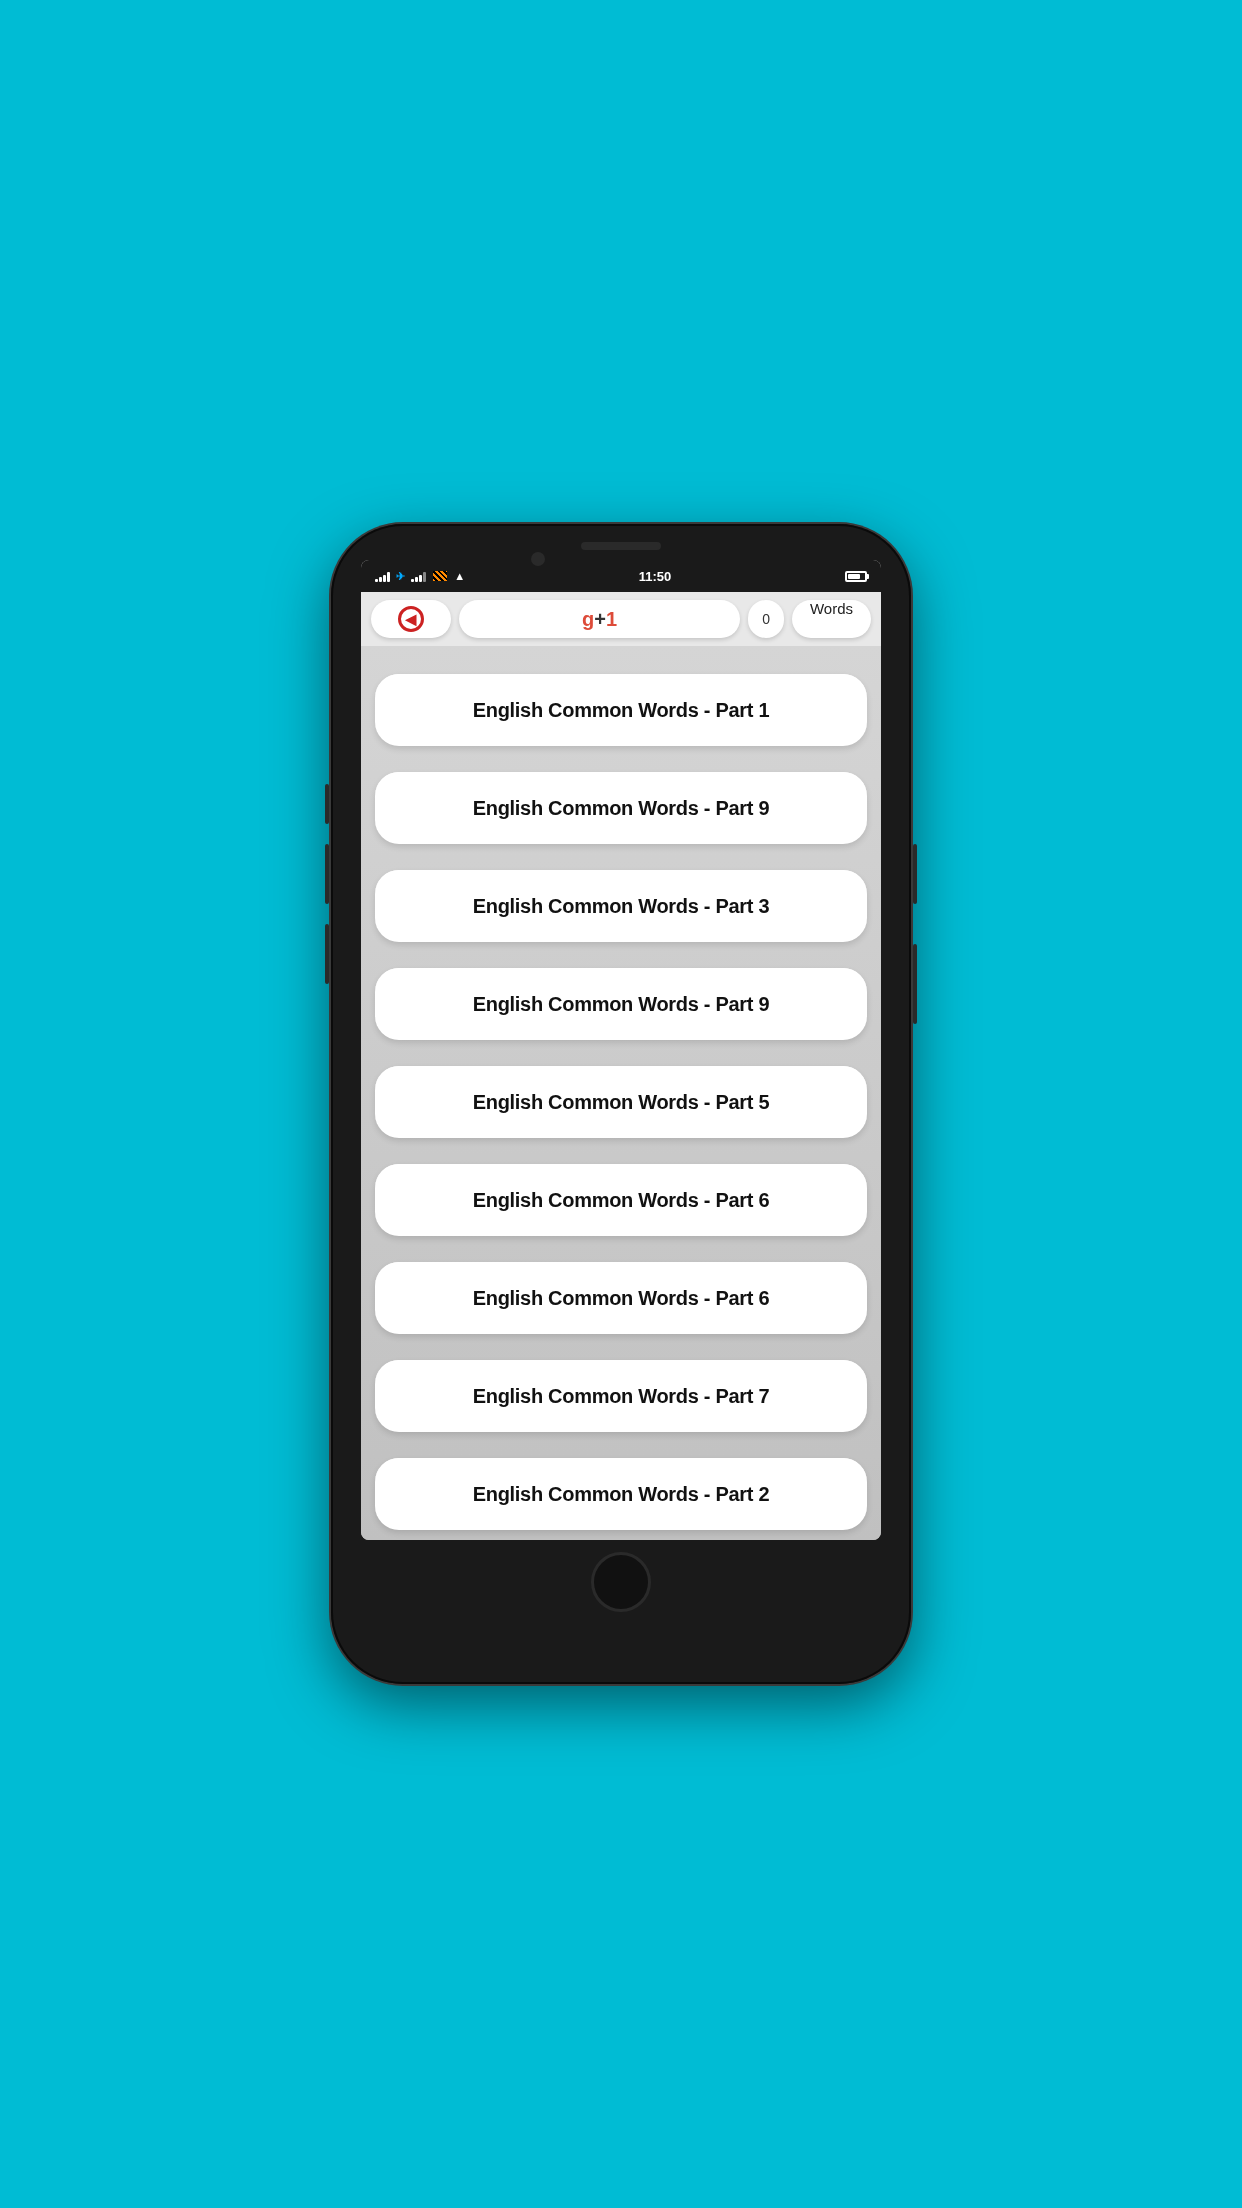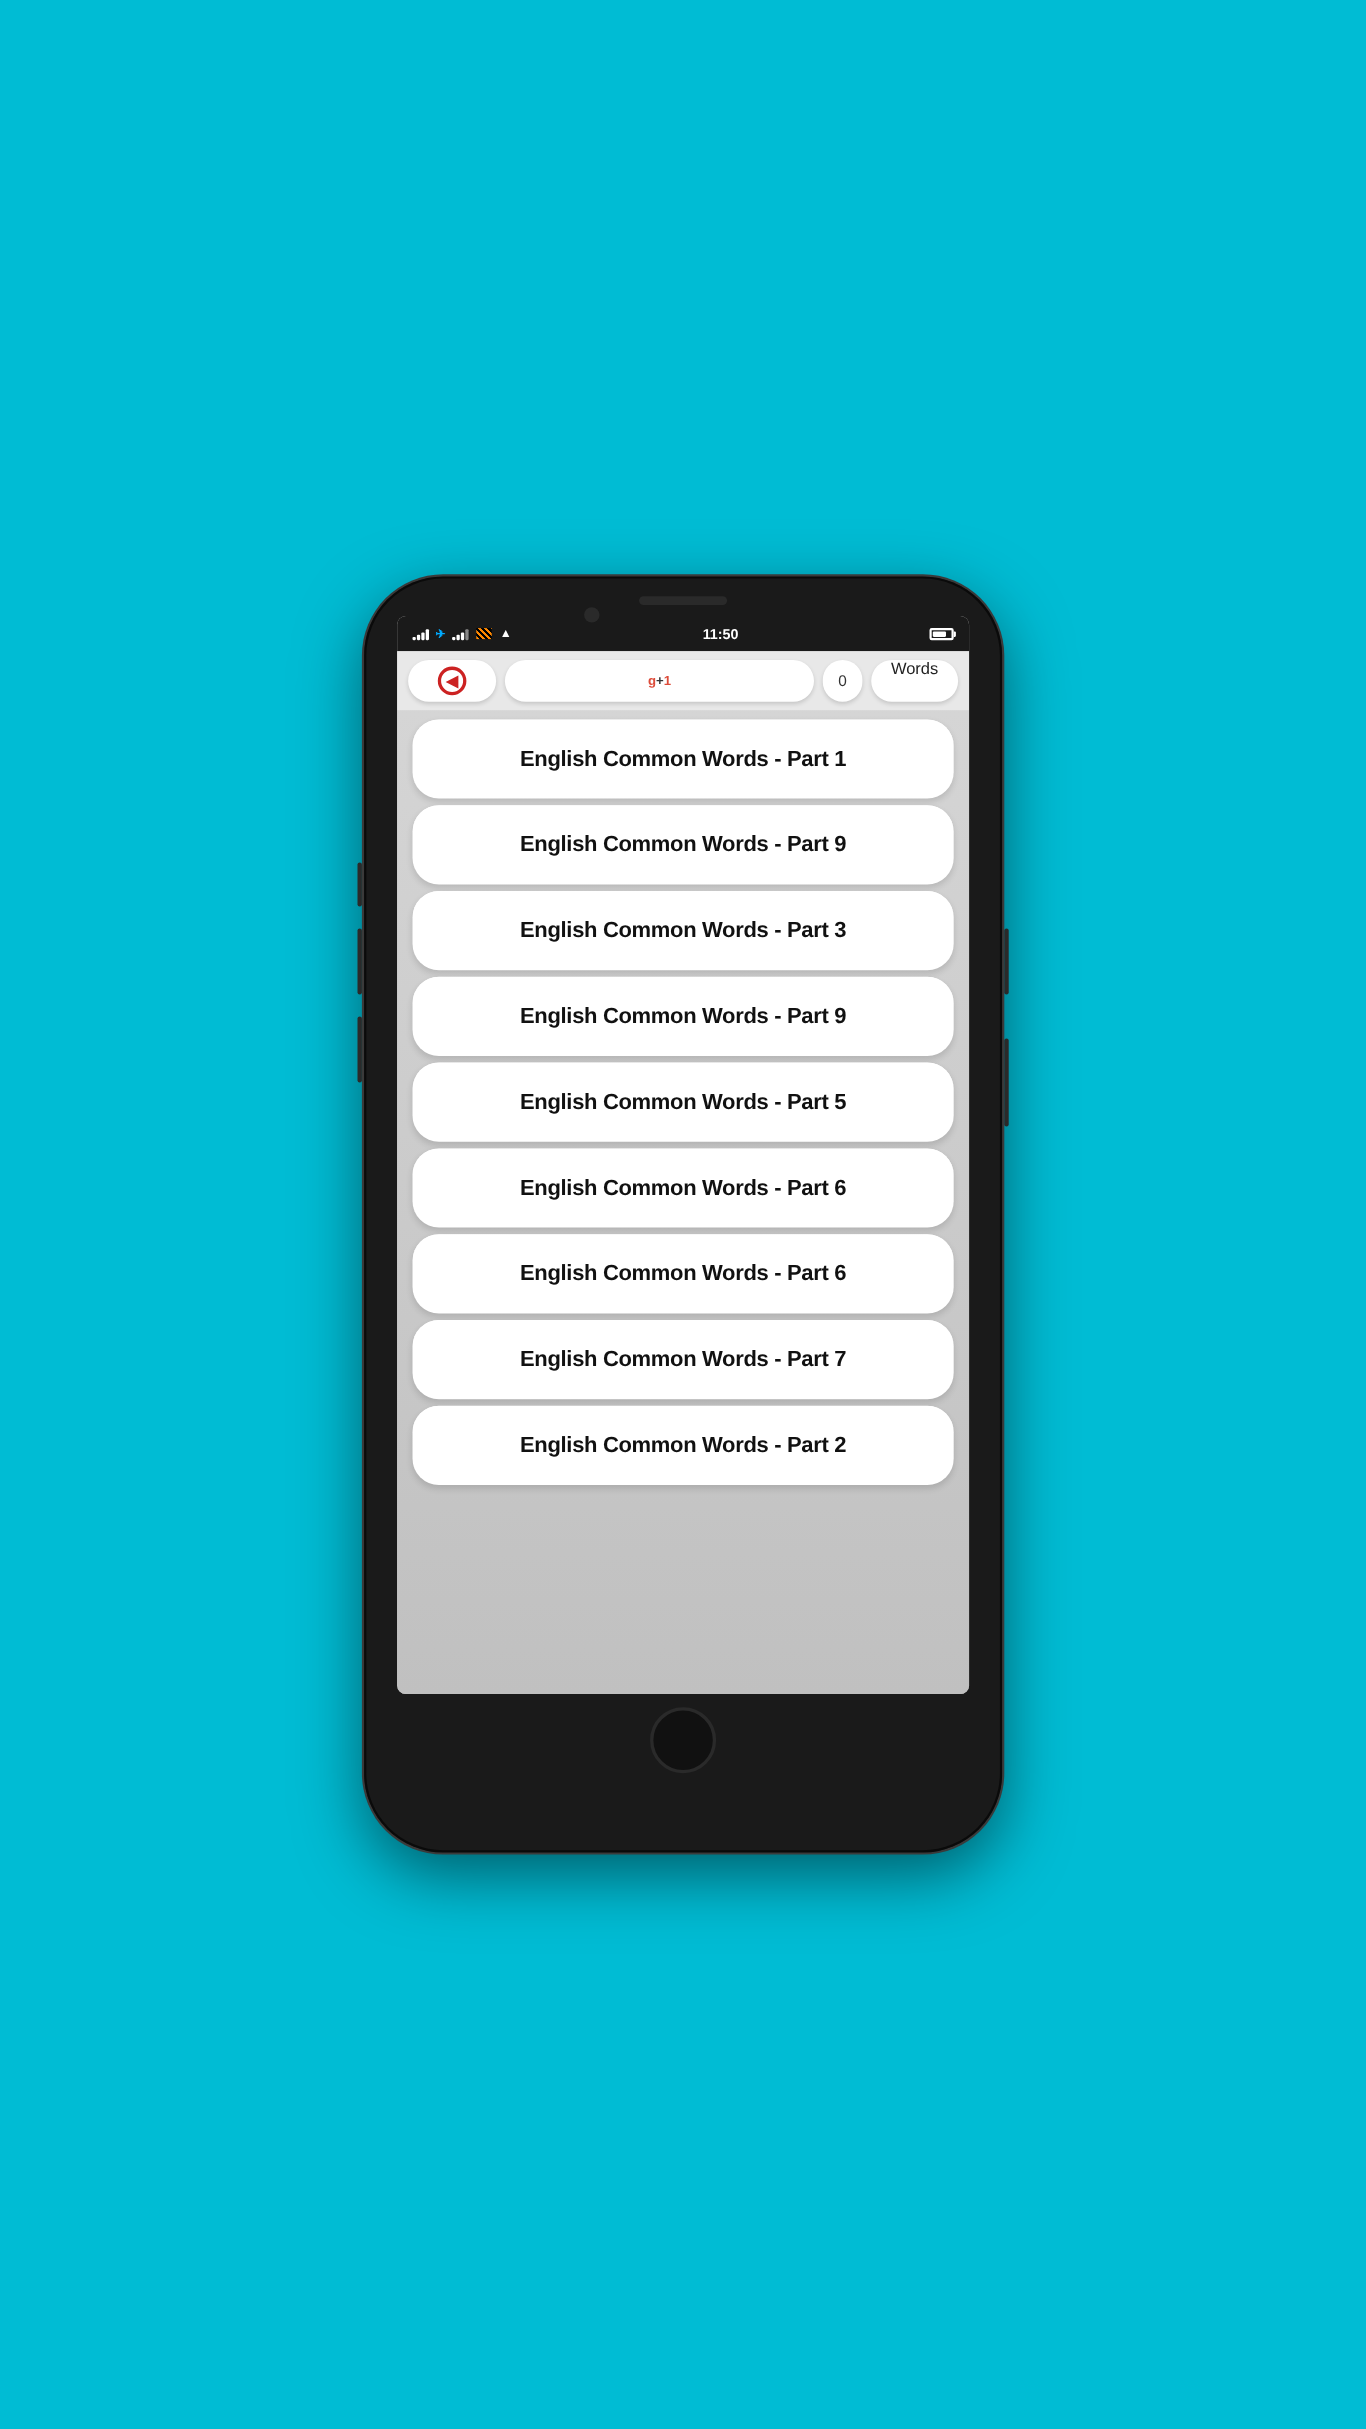--- a/index.html
+++ b/index.html
@@ -182,21 +182,21 @@
       align-items: center;
       padding: 0 10px;
       gap: 4px;
       box-shadow: 0 2px 4px rgba(0,0,0,0.15);
       cursor: pointer;
       flex: 1;
       justify-content: center;
     }
 
     .gplus-label {
-      font-size: 12px;
+      font-size: 20px;
       font-weight: bold;
     }
 
     .g-letter { color: #dd4b39; }
     .plus-letter { color: #333; }
     .one-letter { color: #dd4b39; }
 
     .count-box {
       height: 38px;
       background: white;
@@ -239,20 +239,21 @@
       background: white;
       border-radius: 24px;
       height: 72px;
       display: flex;
       align-items: center;
       justify-content: center;
       box-shadow:
         0 3px 6px rgba(0,0,0,0.12),
         inset 0 1px 0 rgba(255,255,255,0.9);
       cursor: pointer;
+      margin-top: 20px;
     }
 
     .list-item-text {
       font-size: 20px;
       font-weight: 700;
       color: #111;
       letter-spacing: -0.3px;
     }
 
     .list-item-last {

